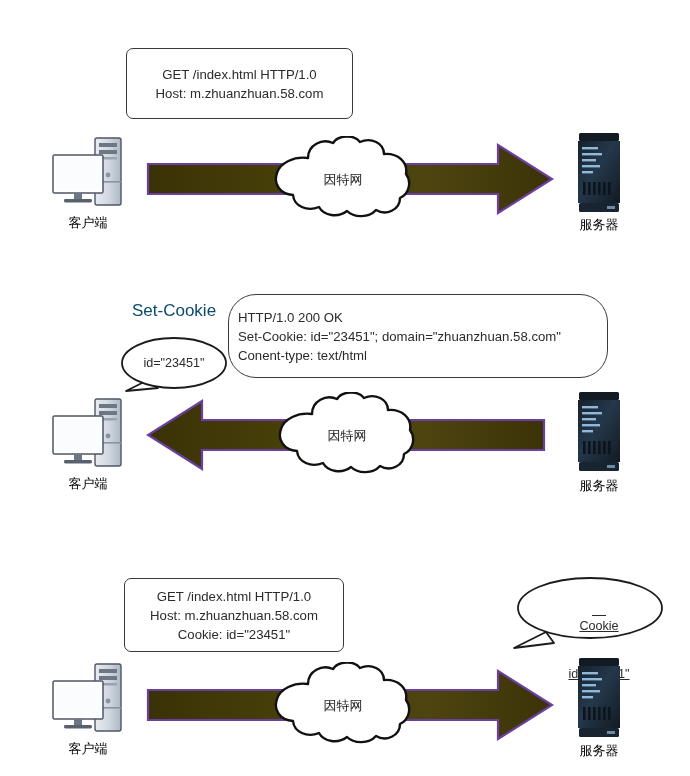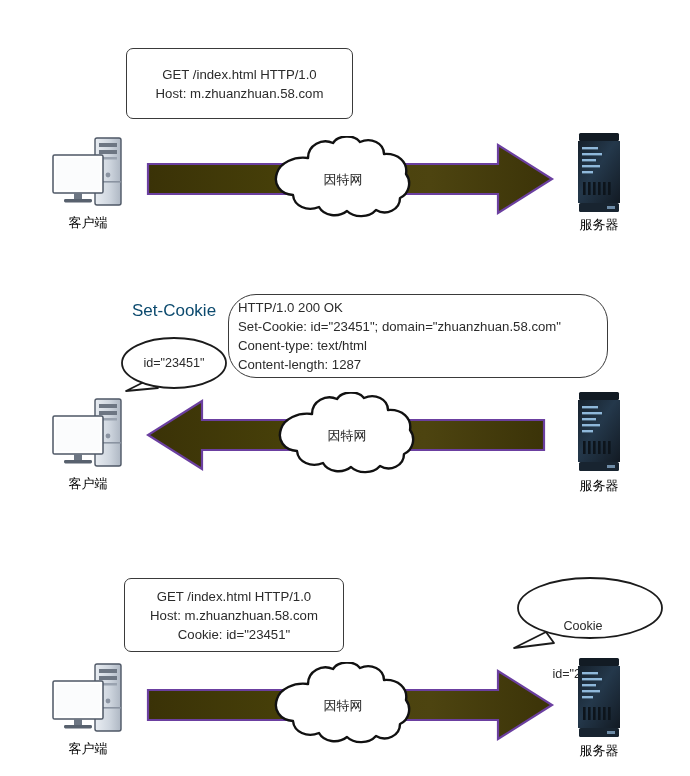--- a/index.html
+++ b/index.html
@@ -154,21 +154,20 @@
     </g>
     <rect x="3" y="70" width="40" height="9" rx="1.5" fill="#182430"></rect>
     <rect x="31" y="73" width="8" height="3" fill="#6d8ba6"></rect>
   </svg>
   <div class="node-label" style="left:557px; top:216px; width:84px;">服务器</div>
 
   <div class="msg-box left" style="left:228px; top:294px; width:380px; height:84px;">
     <div>HTTP/1.0 200 OK</div>
     <div>Set-Cookie: id="23451"; domain="zhuanzhuan.58.com"</div>
     <div>Conent-type: text/html</div>
-    <div>Content-length: 1287</div>
   </div>
 
   <div class="plain-label" style="left:132px; top:301px;">Set-Cookie</div>
 
   <svg class="bubble-svg" style="left:118px; top:334px;" width="112" height="72" viewBox="0 0 112 72">
     <path d="M8,57 L30,46 L40,54 Z" fill="#ffffff" stroke="#1b1b1b" stroke-width="1.8" stroke-linejoin="round"></path>
     <ellipse cx="56" cy="29" rx="52" ry="25" fill="#ffffff" stroke="#1b1b1b" stroke-width="1.8"></ellipse>
   </svg>
   <div class="bubble-text" style="left:118px; top:355px; width:112px;">id="23451"</div>
 
@@ -222,21 +221,21 @@
   <div class="msg-box center" style="left:124px; top:578px; width:220px; height:74px;">
     <div>GET /index.html HTTP/1.0</div>
     <div>Host: m.zhuanzhuan.58.com</div>
     <div>Cookie: id="23451"</div>
   </div>
 
   <svg class="bubble-svg" style="left:508px; top:574px;" width="158" height="84" viewBox="0 0 158 84">
     <path d="M6,74 L38,58 L46,69 Z" fill="#ffffff" stroke="#1b1b1b" stroke-width="1.8" stroke-linejoin="round"></path>
     <ellipse cx="82" cy="34" rx="72" ry="30" fill="#ffffff" stroke="#1b1b1b" stroke-width="1.8"></ellipse>
   </svg>
-  <div class="bubble-text" style="left:504px; top:586px; width:158px;">
+  <div class="bubble-text" style="left:520px; top:586px; width:158px;text-decoration:underline;">
     <div>Cookie</div>
     <div>id="23451"</div>
   </div>
 
   <svg class="arrow-svg" style="left:146px; top:668px;" width="410" height="74" viewBox="0 0 410 74">
     <polygon points="2,22 352,22 352,3 406,37 352,71 352,52 2,52" fill="url(#arrowGrad)" stroke="#6b3fa0" stroke-width="2.2"></polygon>
   </svg>
 
   <svg class="cloud-svg" style="left:270px; top:662px;" width="146" height="84" viewBox="0 0 146 84">
     <path d="M38,22 C38,9 52,2 63,7 C68,-1 84,-2 90,6 C101,1 114,7 114,18

